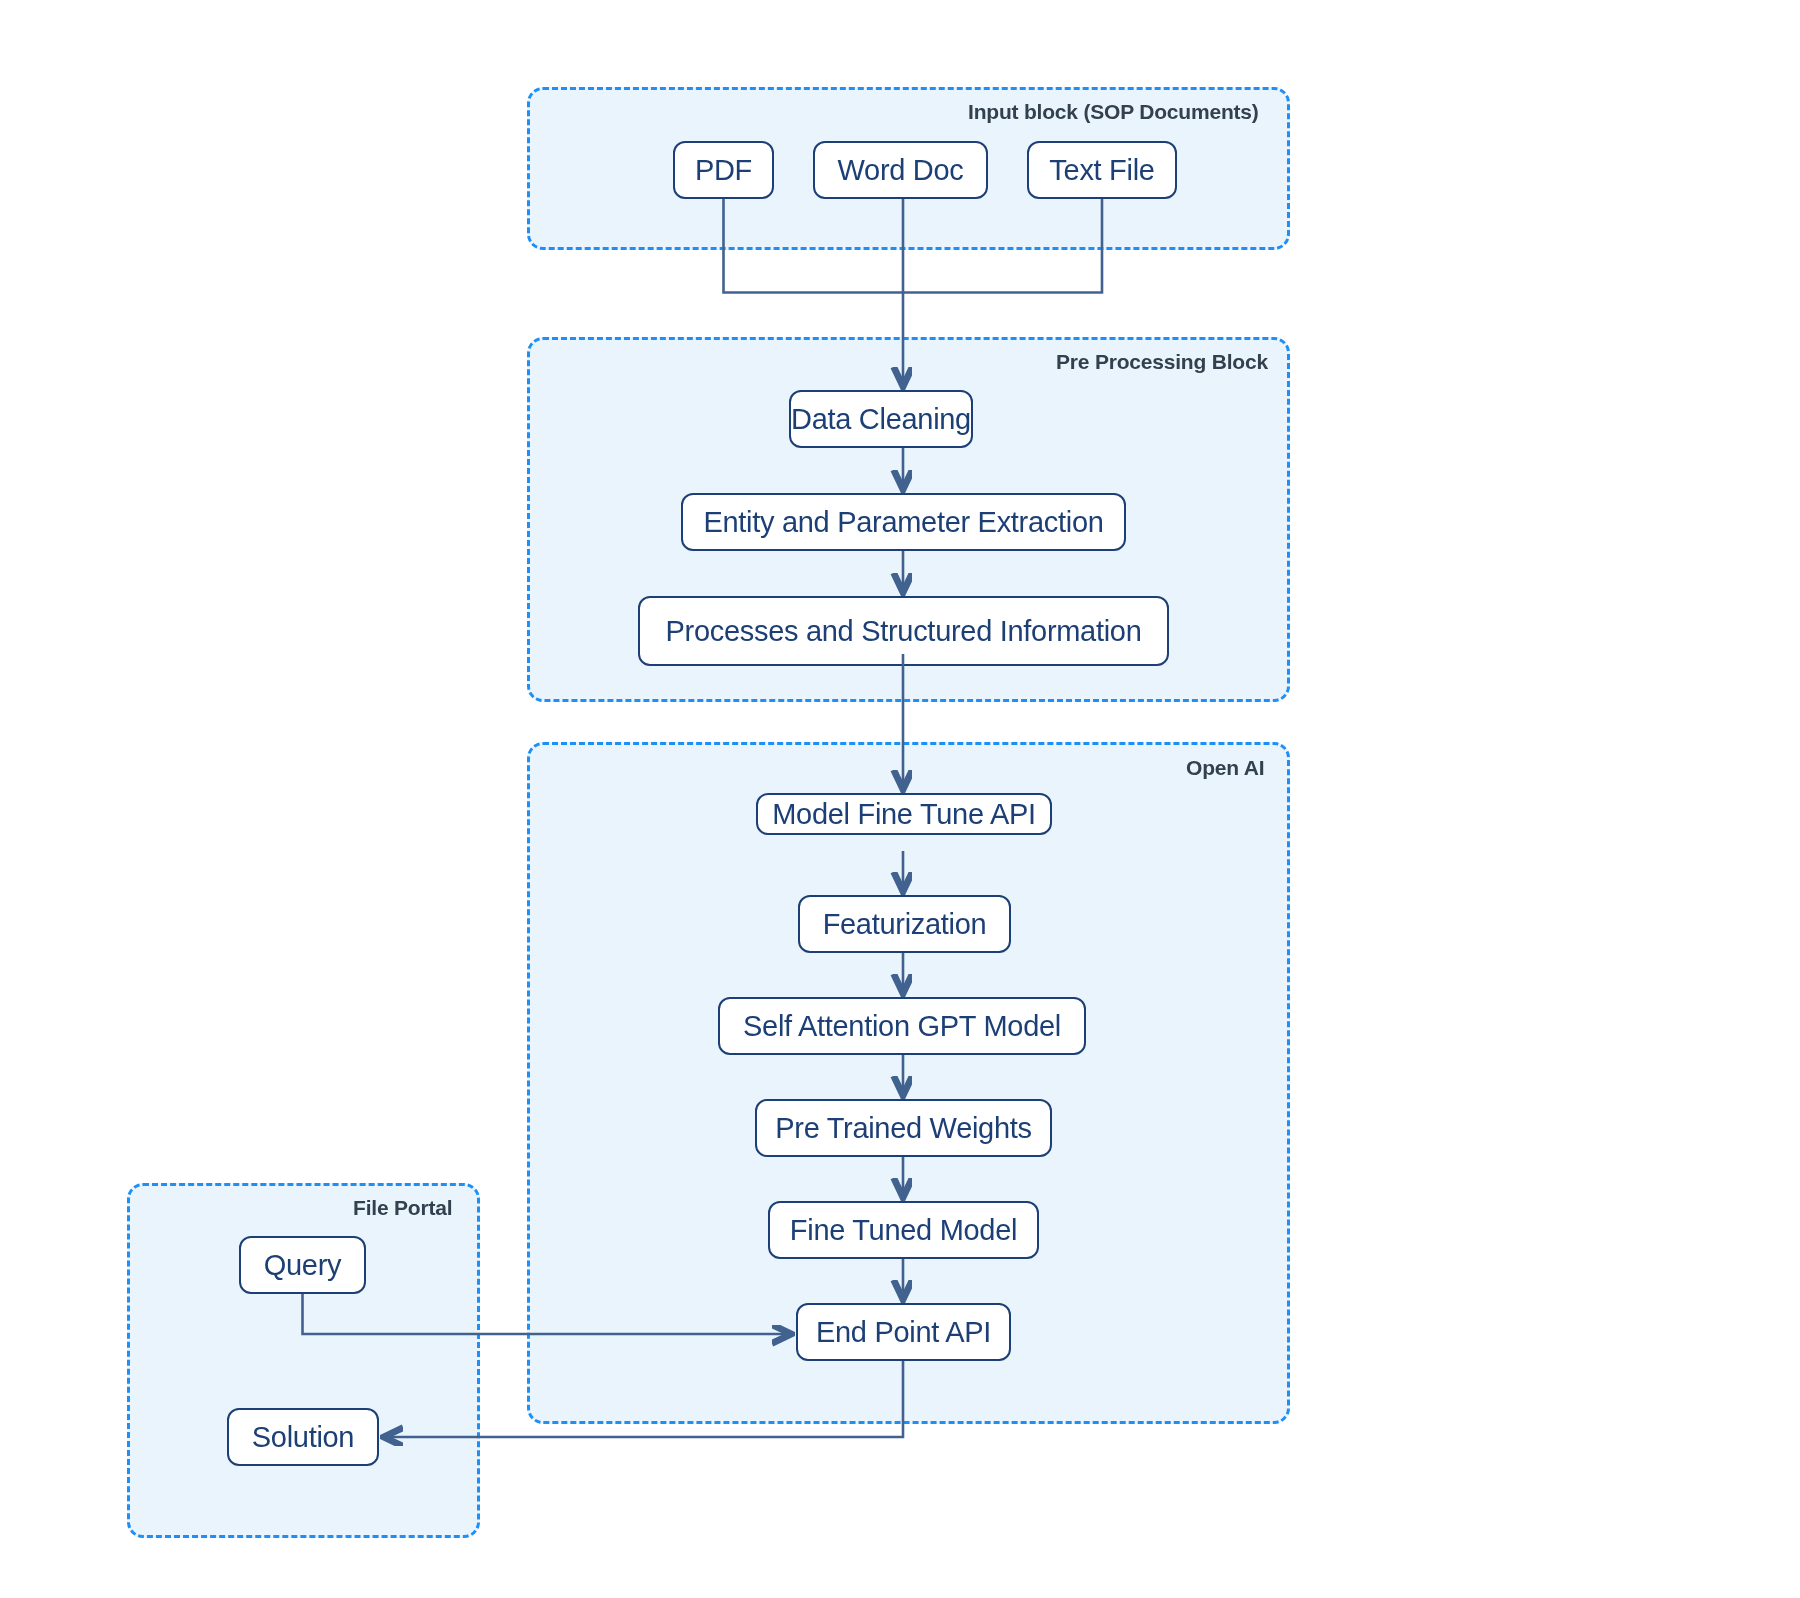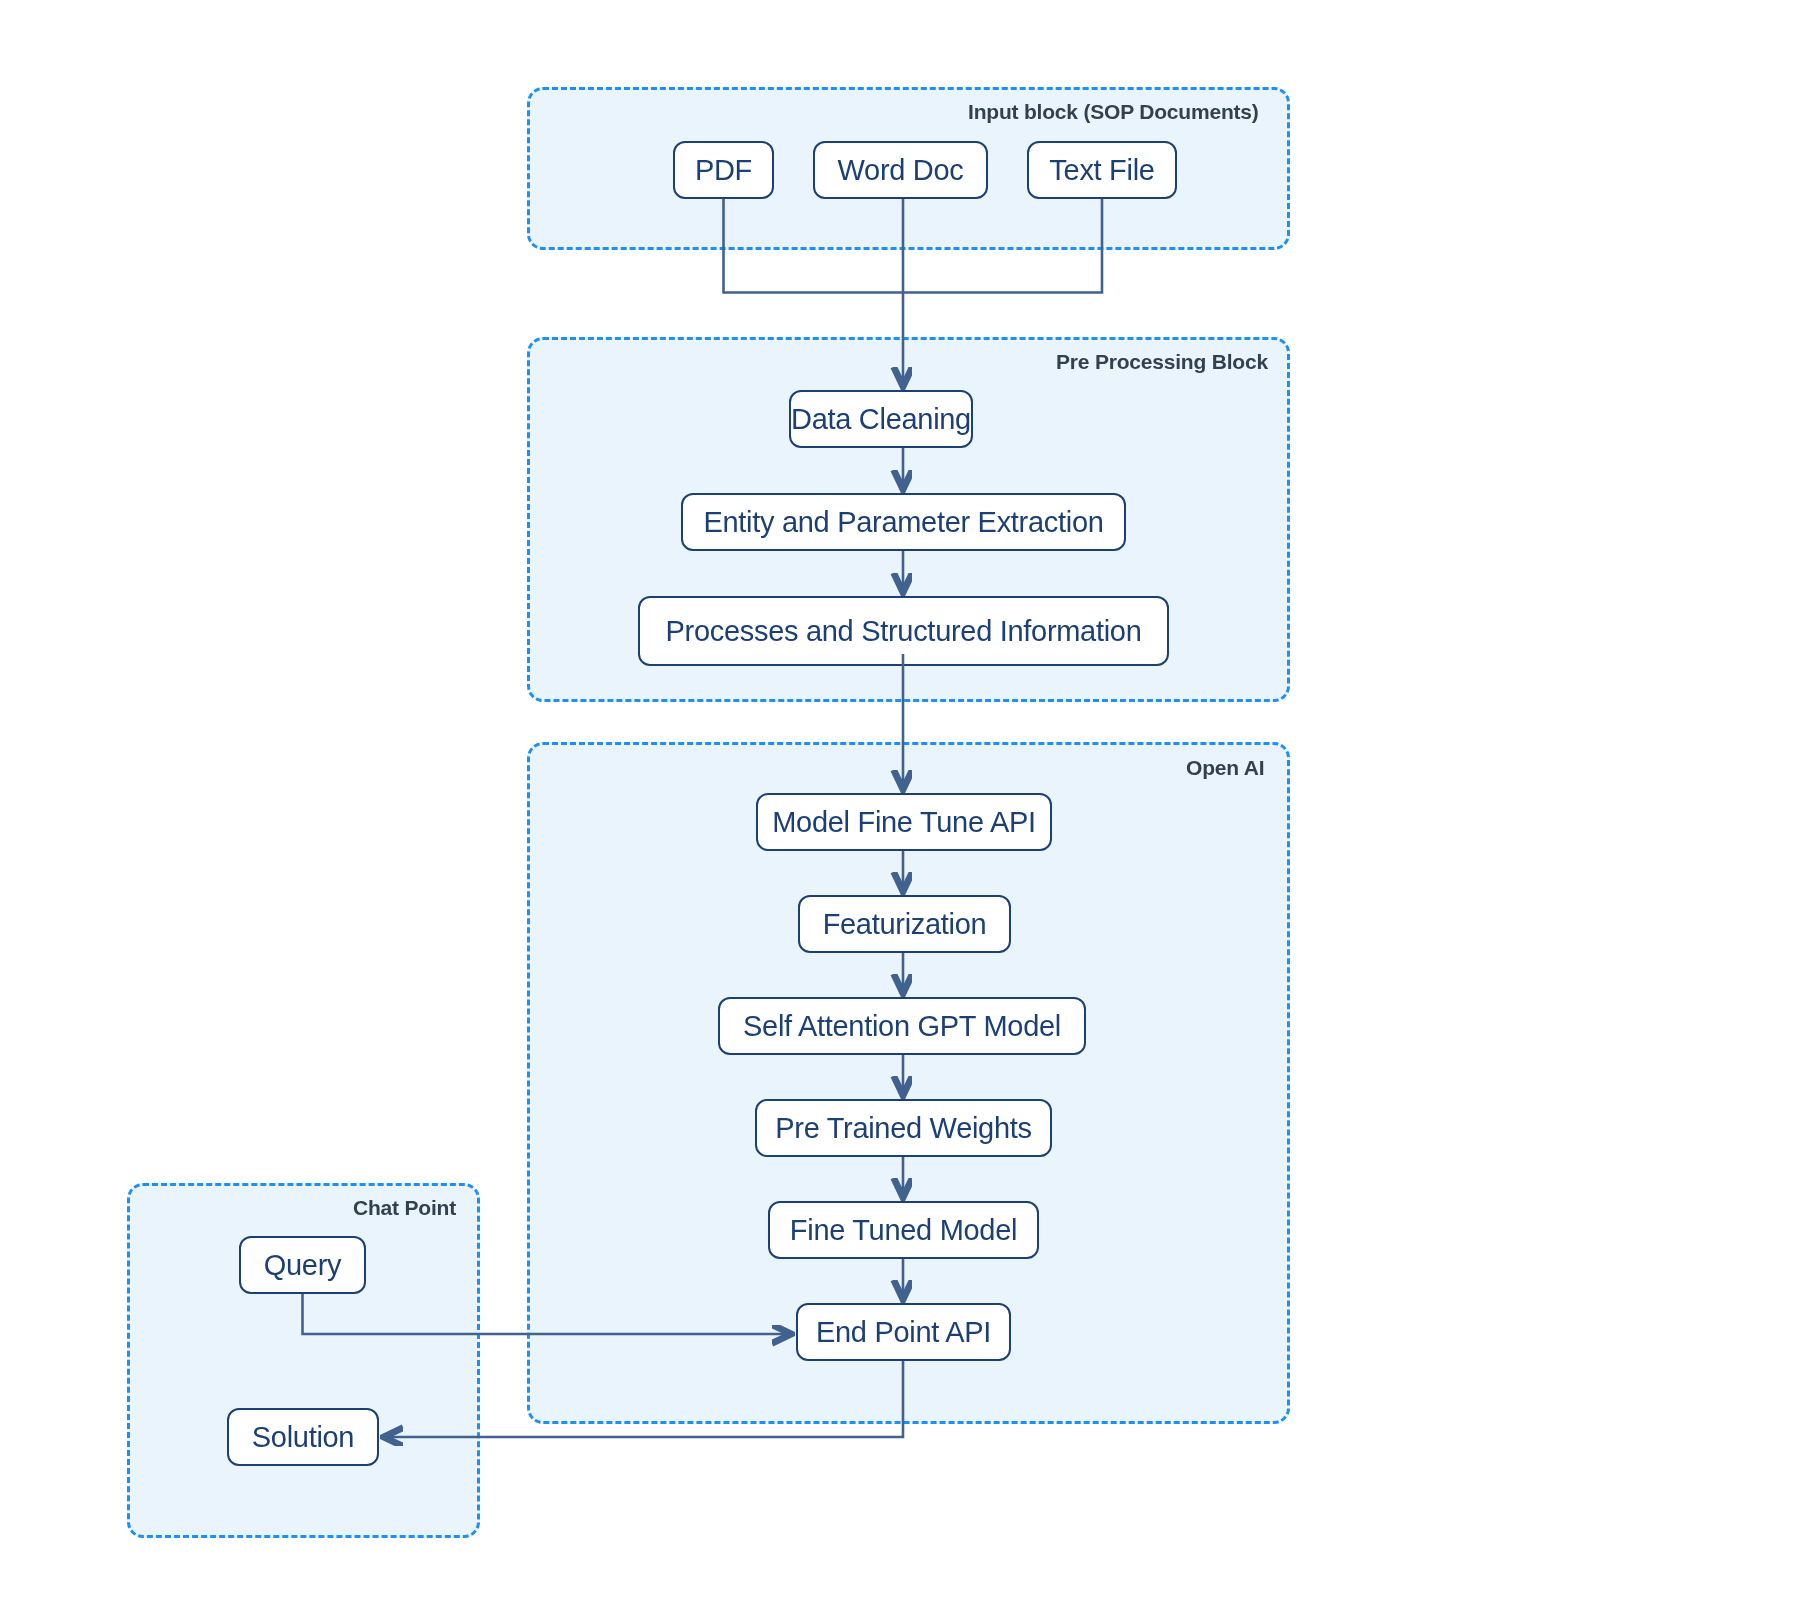--- a/index.html
+++ b/index.html
@@ -83,29 +83,29 @@
   <div class="group" style="left:527px; top:337px; width:763px; height:365px;"></div>
   <div class="group-label" style="left:1056px; top:350px;">Pre Processing Block</div>
 
   <div class="node" style="left:789px; top:390px; width:184px; height:58px;">Data Cleaning</div>
   <div class="node" style="left:681px; top:493px; width:445px; height:58px;">Entity and Parameter Extraction</div>
   <div class="node" style="left:638px; top:596px; width:531px; height:70px;">Processes and Structured Information</div>
 
   <div class="group" style="left:527px; top:742px; width:763px; height:682px;"></div>
   <div class="group-label" style="left:1186px; top:756px;">Open AI</div>
 
-  <div class="node" style="left:756px; top:793px; width:296px; height:58px;">Model Fine Tune API</div>
+  <div class="node" style="left:756px; top:793px; width:296px; height:42px;">Model Fine Tune API</div>
   <div class="node" style="left:798px; top:895px; width:213px; height:58px;">Featurization</div>
   <div class="node" style="left:718px; top:997px; width:368px; height:58px;">Self Attention GPT Model</div>
   <div class="node" style="left:755px; top:1099px; width:297px; height:58px;">Pre Trained Weights</div>
   <div class="node" style="left:768px; top:1201px; width:271px; height:58px;">Fine Tuned Model</div>
   <div class="node" style="left:796px; top:1303px; width:215px; height:58px;">End Point API</div>
 
   <div class="group" style="left:127px; top:1183px; width:353px; height:355px;"></div>
-  <div class="group-label" style="left:353px; top:1196px;">Chat Point</div>
+  <div class="group-label" style="left:353px; top:1196px;">File Portal</div>
 
   <div class="node" style="left:239px; top:1236px; width:127px; height:58px;">Query</div>
   <div class="node" style="left:227px; top:1408px; width:152px; height:58px;">Solution</div>
 
   <svg id="wires" viewBox="0 0 1800 1598" xmlns="http://www.w3.org/2000/svg">
     <defs>
       <marker id="ah" markerWidth="9" markerHeight="9" refX="7.4" refY="3.6" orient="auto" markerUnits="strokeWidth">
         <path d="M0,0 L7.6,3.6 L0,7.2" fill="none" stroke="#41628f" stroke-width="1.25"></path>
       </marker>
     </defs>

